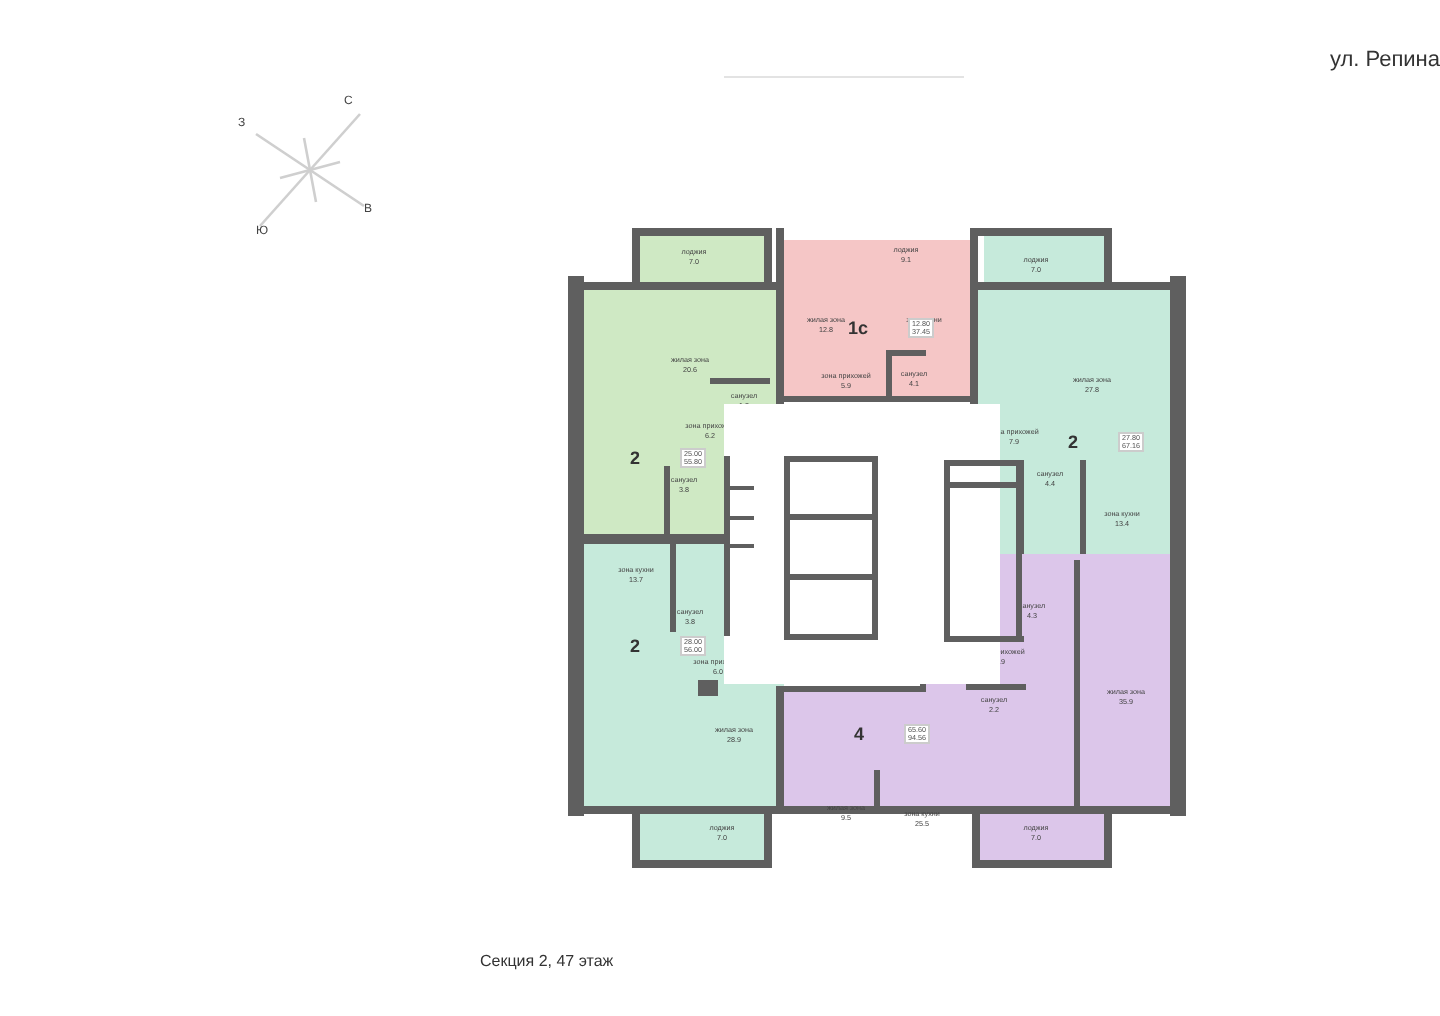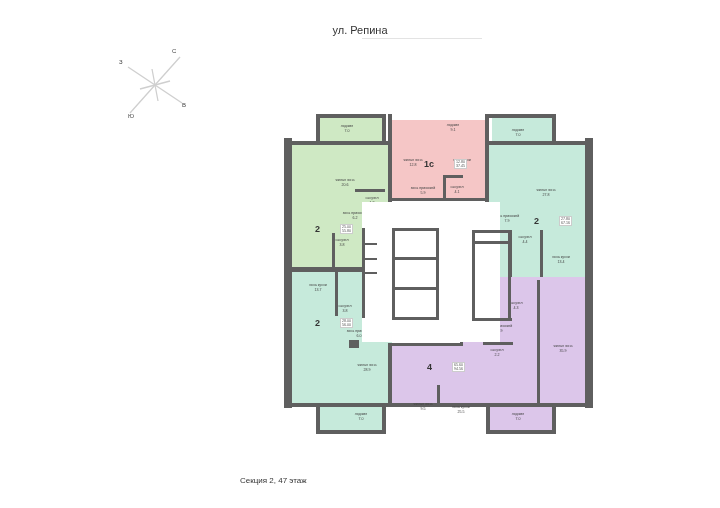--- a/index.html
+++ b/index.html
@@ -1,18 +1,18 @@
 <!DOCTYPE html>
 <html><head>
 <meta charset="utf-8">
 <style>
   html,body{margin:0;padding:0;background:#ffffff;}
   body{width:720px;height:508px;position:relative;overflow:hidden;font-family:"Liberation Sans",sans-serif;}
   .abs{position:absolute;}
-  .street{left:0;top:24px;width:720px;text-align:center;font-size:11px;color:#333;}
+  .street{left:0;top:24px;width:720px;text-align:right;font-size:11px;color:#333;}
   .street-line{left:362px;top:38px;width:120px;height:1px;background:#e3e3e3;}
   .caption{left:240px;top:476px;font-size:8px;color:#333;}
   .compass-lbl{font-size:6px;color:#444;}
   .room{position:absolute;}
   .green{background:#cfe9c4;}
   .mint{background:#c6eadb;}
   .pink{background:#f5c6c6;}
   .violet{background:#dcc6ea;}
   .wall{position:absolute;background:#5f5f5f;}
   .lbl{position:absolute;font-size:3.6px;line-height:4.5px;color:#444;text-align:center;width:40px;}

